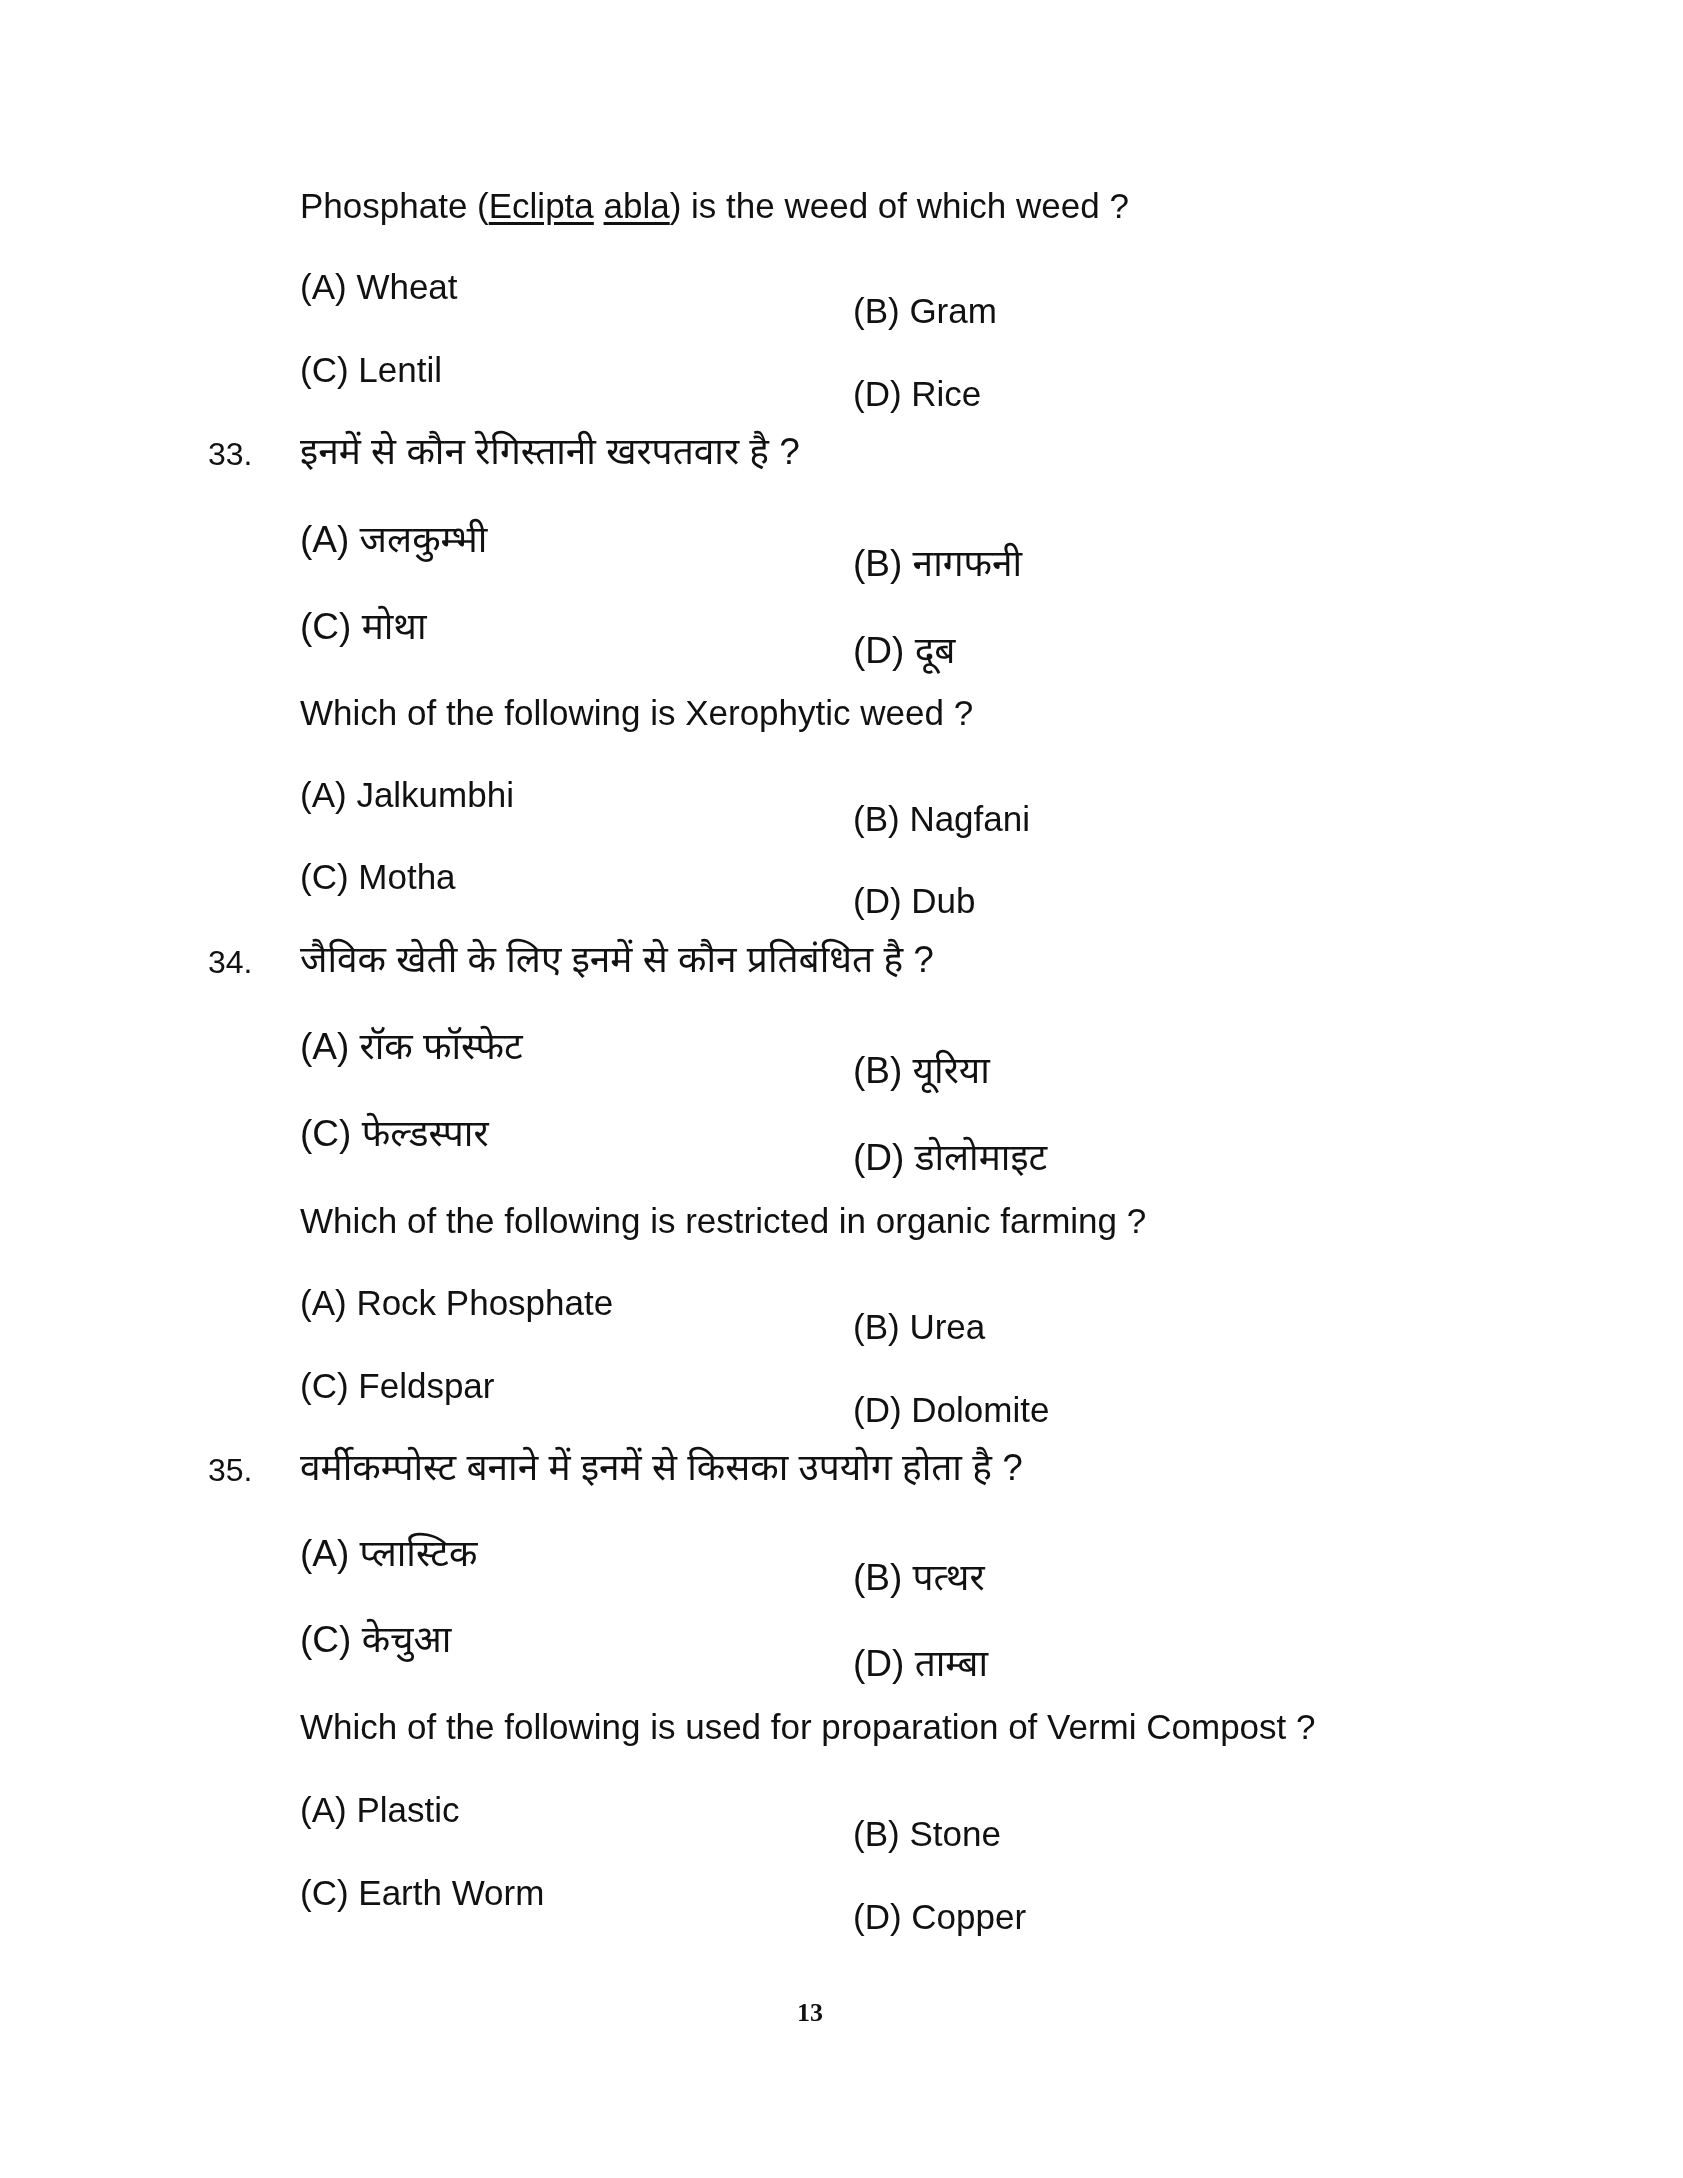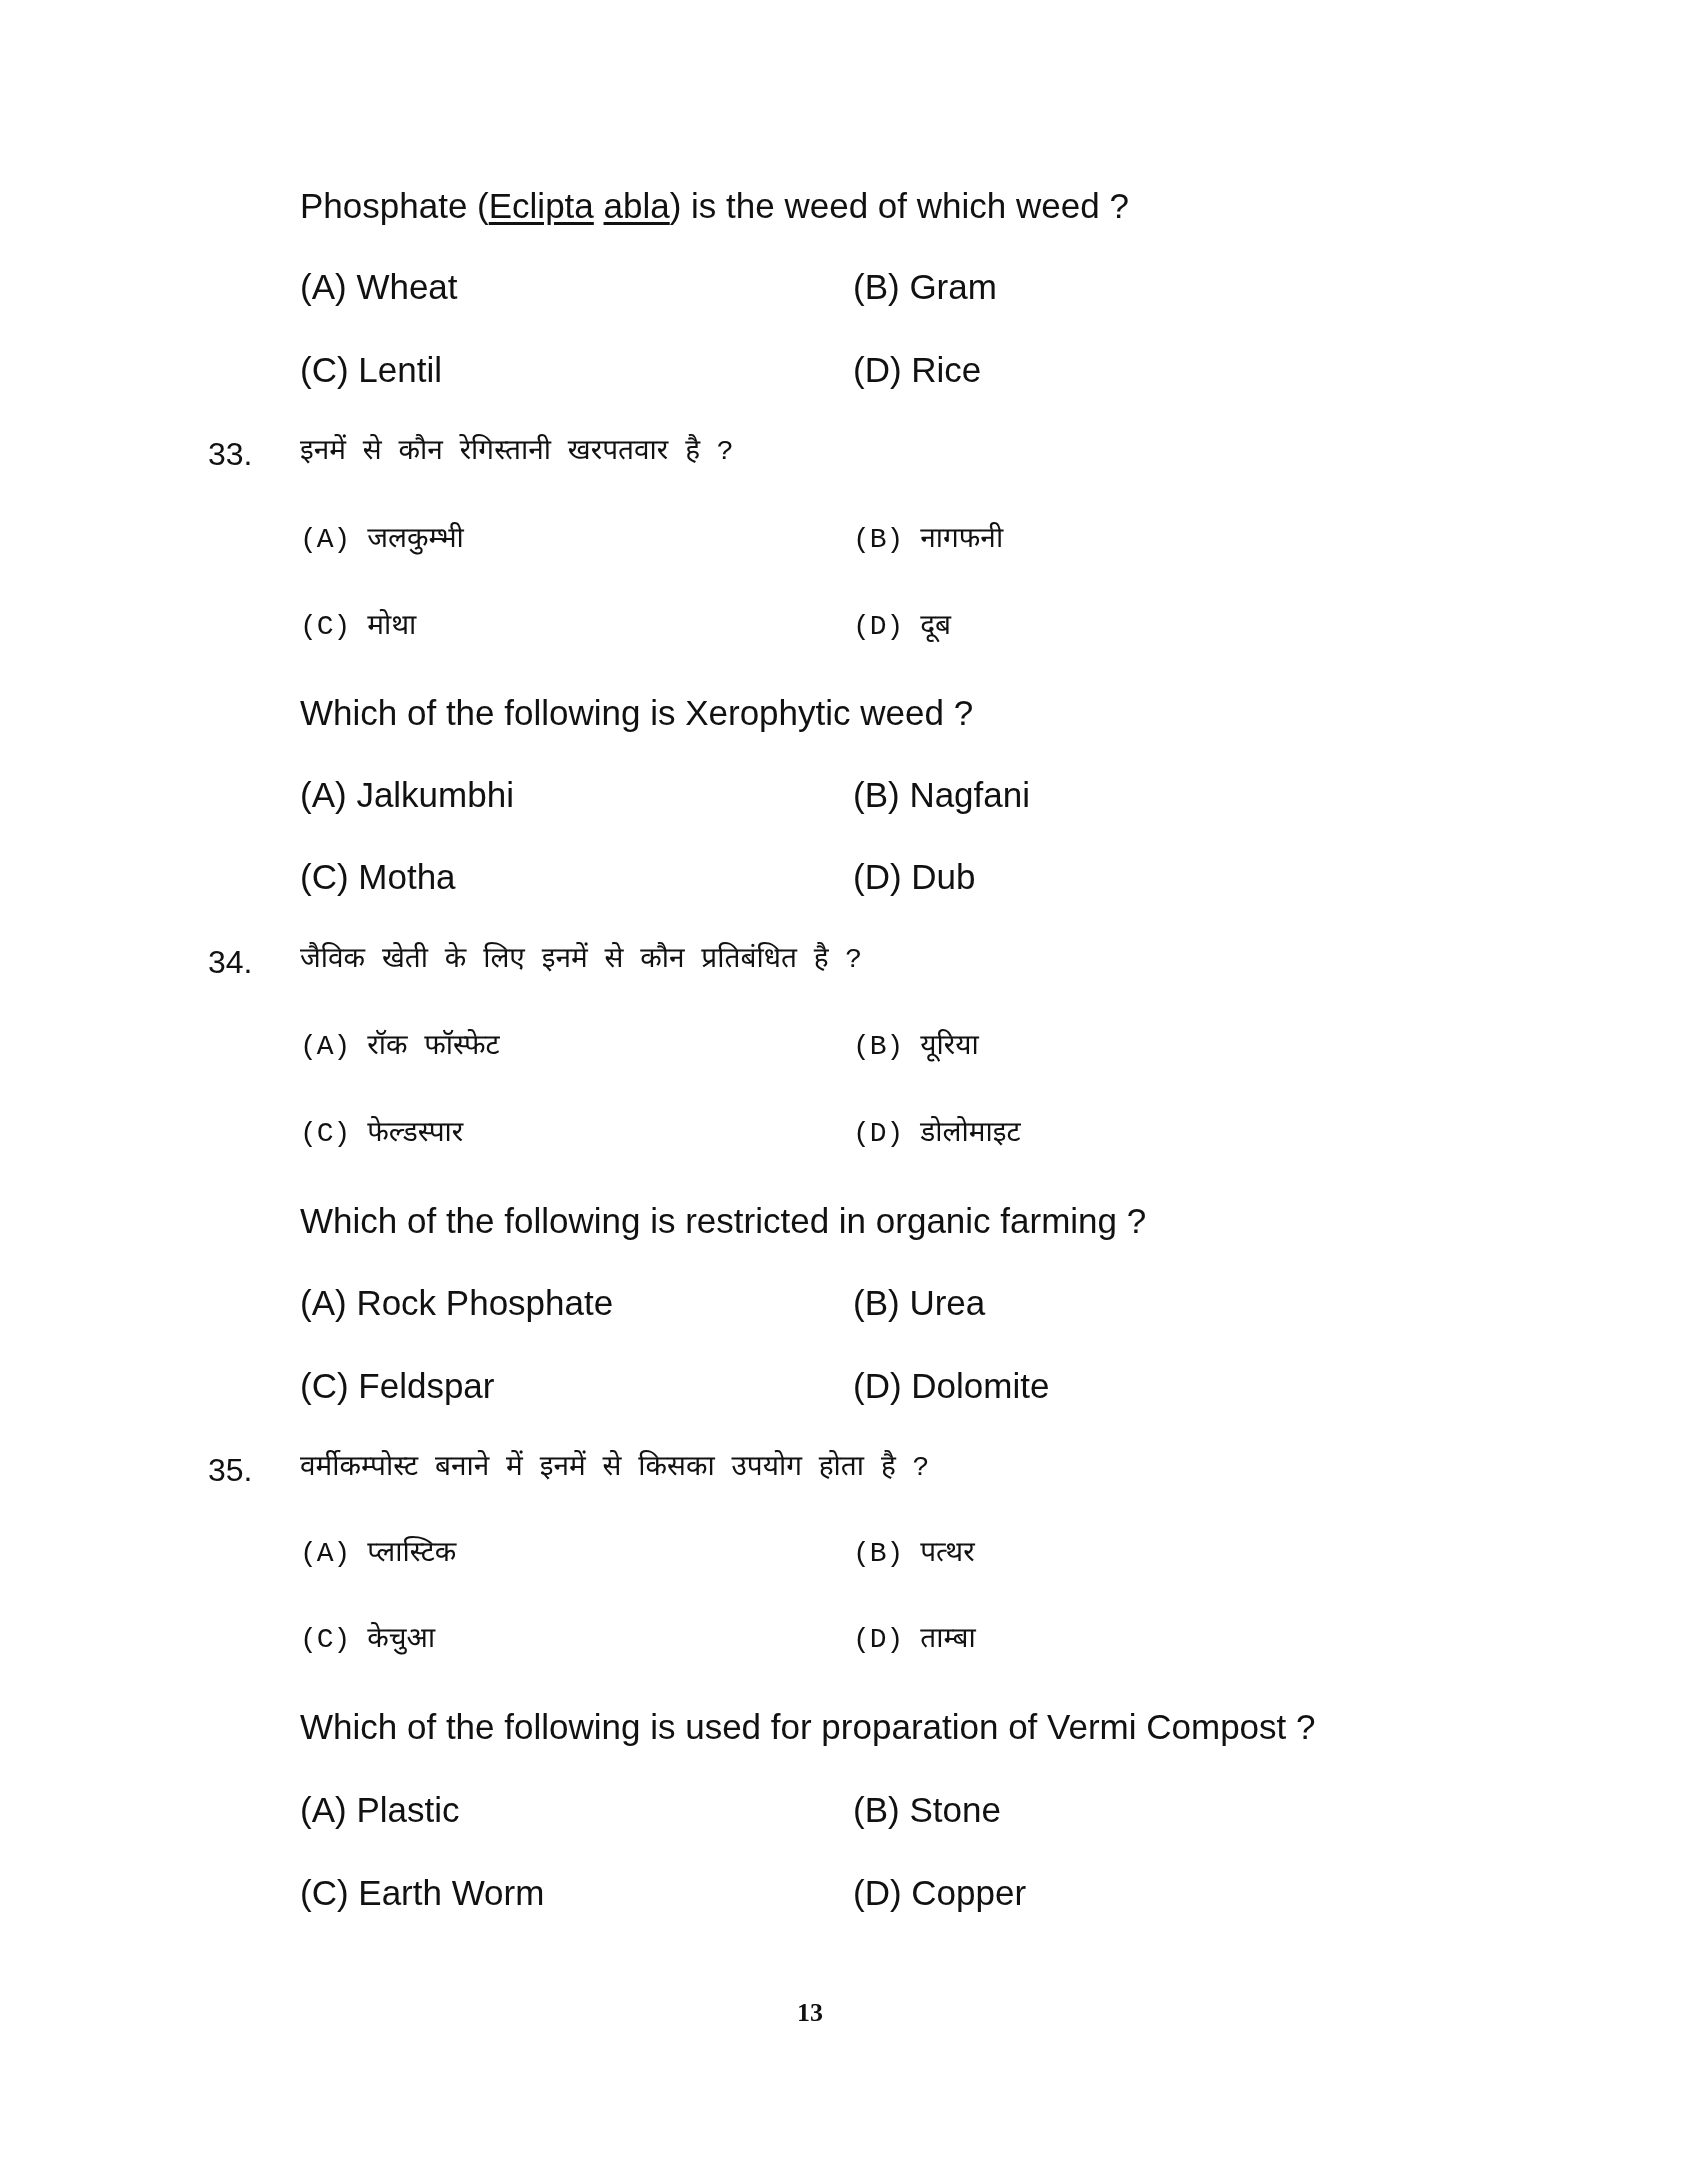--- a/index.html
+++ b/index.html
@@ -1,22 +1,22 @@
 <!DOCTYPE html>
 <html><head>
 <meta charset="utf-8">
 <style>
   html, body { margin: 0; padding: 0; background: #ffffff; }
   body { width: 1683px; height: 2178px; position: relative; overflow: hidden;
          font-family: "Liberation Sans", "DejaVu Sans", sans-serif; color: #111; }
   .line { position: absolute; font-size: 35px; line-height: 44px; white-space: nowrap; transform: translateY(-50%); }
   .qnum { position: absolute; left: 208px; font-size: 32px; line-height: 44px; transform: translateY(-50%); }
   .txt { left: 300px; }
-  .colB { left: 853px; }
-  .hi { font-family: Liberation Mono, monospace; font-size: 28px; }
+  .colB { left: 853px; margin-top: 24px; }
+  .hi { font-family: Liberation Sans, sans-serif; font-size: 37px; }
   .u { text-decoration: underline; text-underline-offset: 4px; }
   .pagenum { position: absolute; left: 0; width: 1620px; text-align: center; top: 2013px;
              transform: translateY(-50%); font-family: "Liberation Serif", serif; font-size: 26px; font-weight: bold; }
 </style>
 </head>
 <body>
 
 <div class="line txt" style="top:206px"><span>Phosphate (</span><span class="u">Eclipta</span><span> </span><span class="u">abla</span><span>) is the weed of which weed ?</span></div>
 <div class="line txt" style="top:287px">(A) Wheat</div>
 <div class="line colB" style="top:287px">(B) Gram</div>

